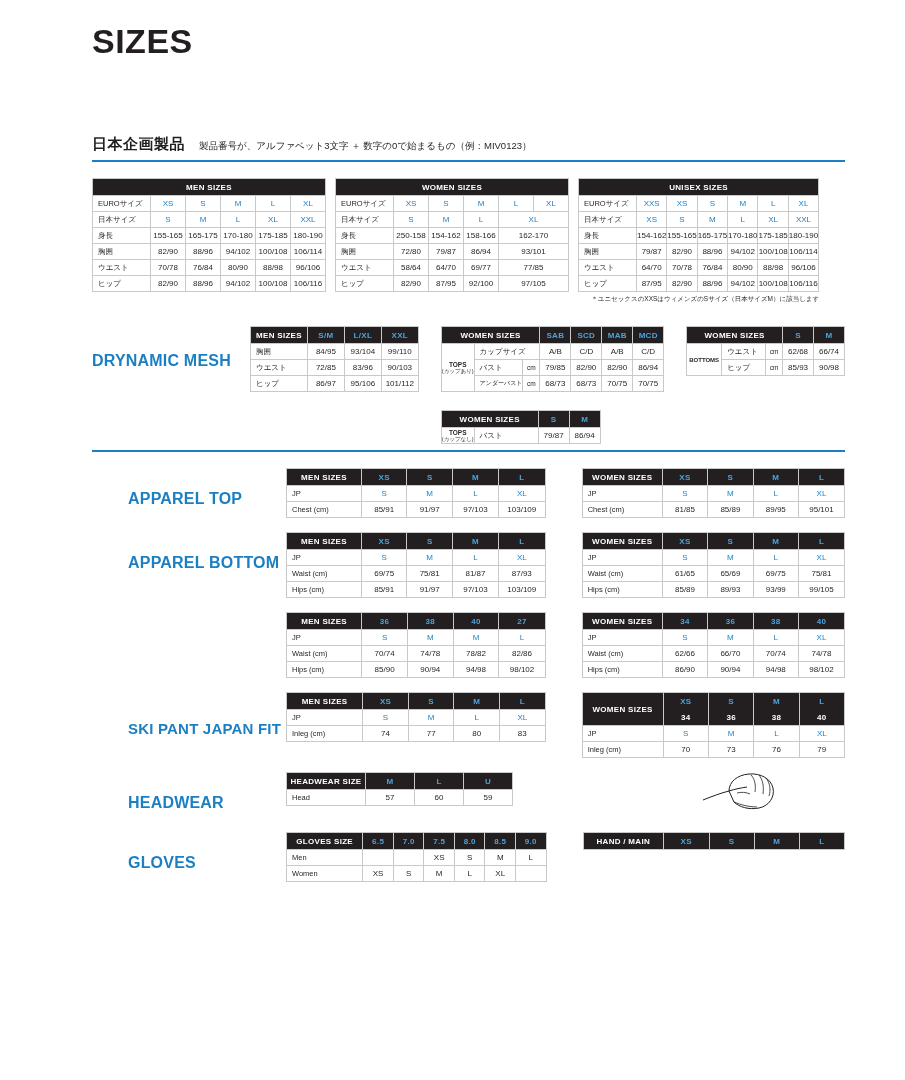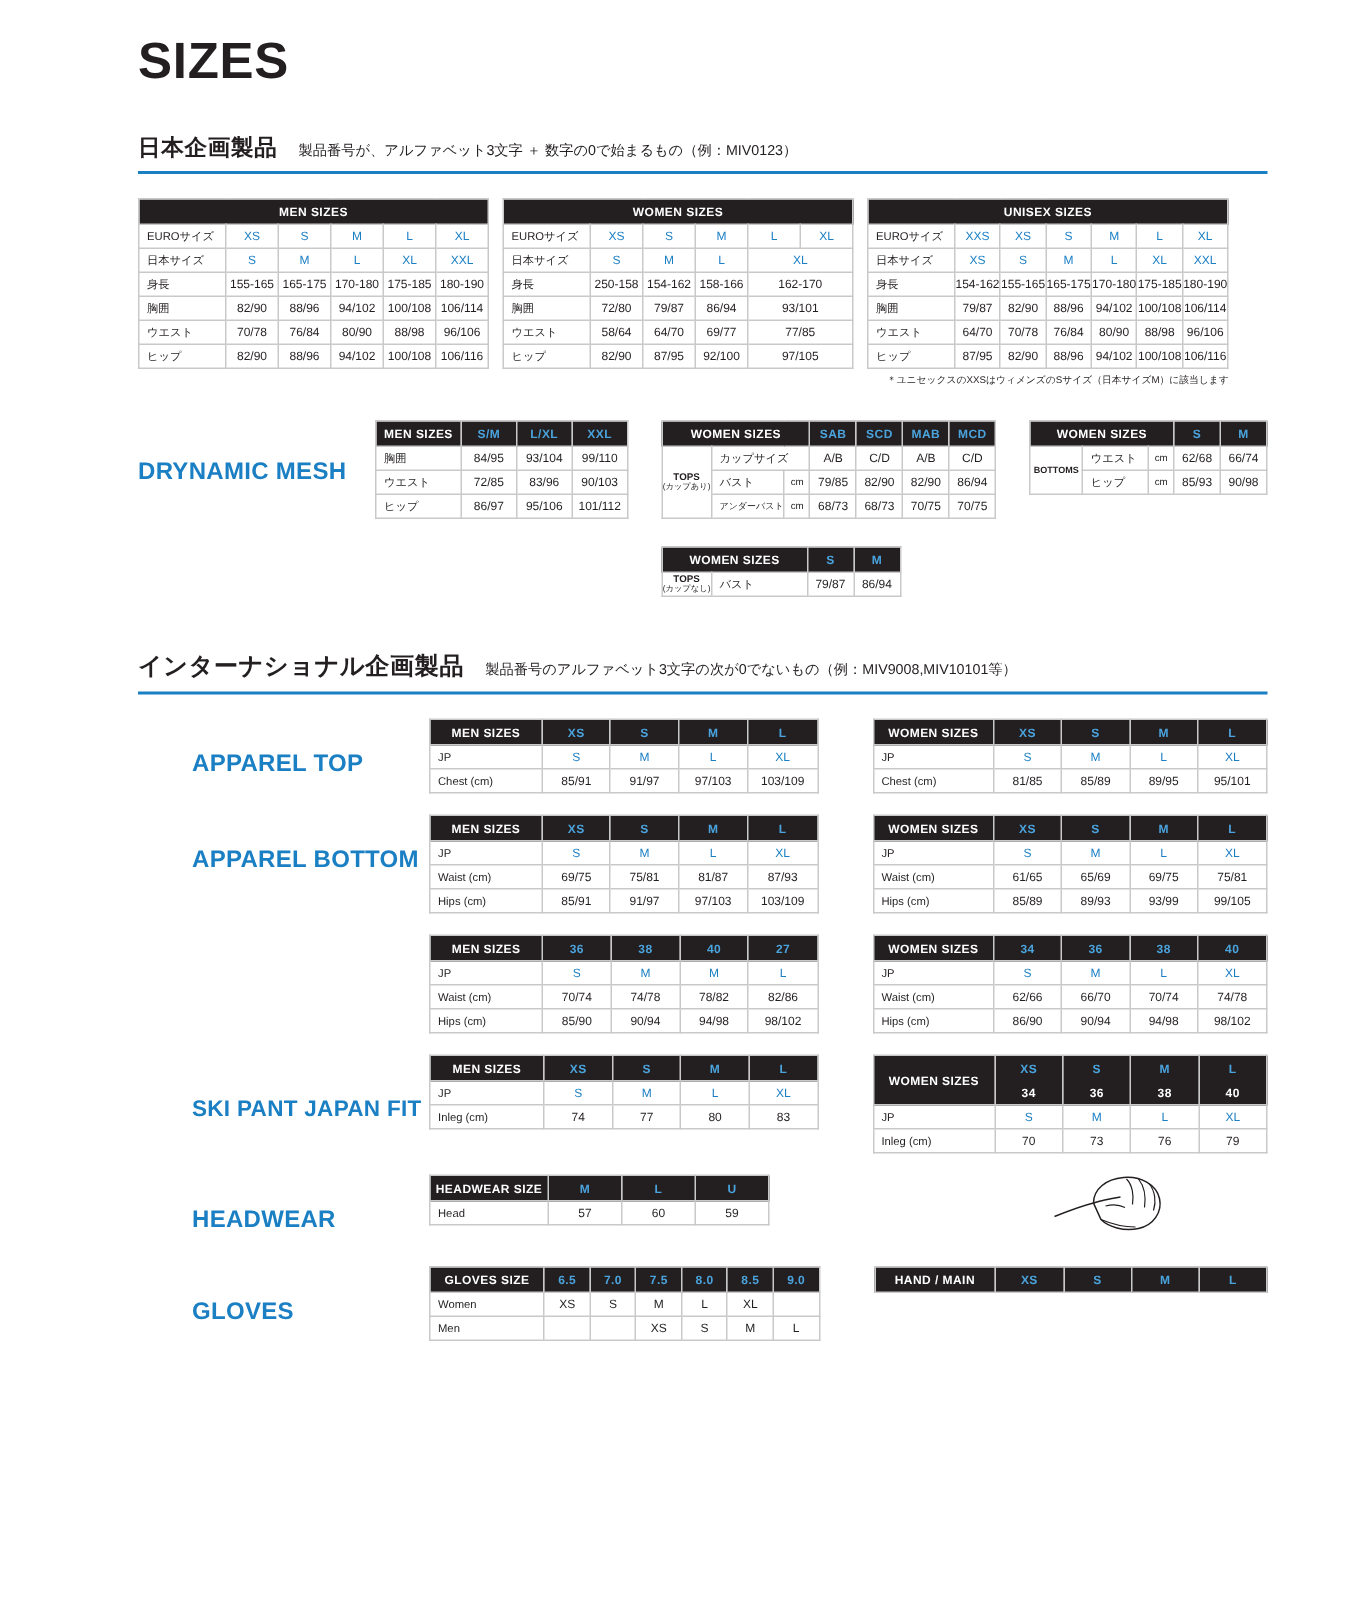--- a/index.html
+++ b/index.html
@@ -28,20 +28,21 @@
     display:flex;
     align-items:baseline;
     gap:14px;
     margin:0 0 6px 0;
   }
   .section-head .jp{
     font-size:15px;
     font-weight:bold;
     color:#231f20;
     letter-spacing:0.5px;
+    margin-top:46px;
   }
   .section-head .note{
     font-size:9.5px;
     color:#231f20;
   }
   .rule{
     height:2px;
     background:#1b7fc4;
     margin:2px 0 16px 0;
   }
@@ -436,24 +437,20 @@
             <td>85/93</td>
             <td>90/98</td>
           </tr>
         </tbody>
           </table>
       </div>
 
     </div>
   </div>
 
-  <div class="section-head int-head">
-    <span class="jp" style="font-size:16px">インターナショナル企画製品</span>
-    <span class="note">製品番号のアルファベット3文字の次が0でないもの（例：MIV9008,MIV10101等）</span>
-  </div>
   <div class="rule"></div>
 
   <div class="block">
     <div class="name">
       <span class="brandlabel">APPAREL TOP</span>
     </div>
     <div class="tables">
       <table>
         <tbody>
             <tr class="hdr">
@@ -763,37 +760,37 @@
             <tr class="hdr">
           <td style="width:78px">GLOVES SIZE</td>
           <td class="blue" style="width:32px">6.5</td>
           <td class="blue" style="width:32px">7.0</td>
           <td class="blue" style="width:32px">7.5</td>
           <td class="blue" style="width:32px">8.0</td>
           <td class="blue" style="width:32px">8.5</td>
           <td class="blue" style="width:32px">9.0</td>
         </tr>
         <tr>
+          <td class="lbl">Men</td>
+          <td></td>
+          <td></td>
+          <td>XS</td>
+          <td>S</td>
+          <td>M</td>
+          <td>L</td>
+        </tr>
+        <tr>
           <td class="lbl">Women</td>
           <td>XS</td>
           <td>S</td>
           <td>M</td>
           <td>L</td>
           <td>XL</td>
           <td></td>
         </tr>
-        <tr>
-          <td class="lbl">Men</td>
-          <td></td>
-          <td></td>
-          <td>XS</td>
-          <td>S</td>
-          <td>M</td>
-          <td>L</td>
-        </tr>
       </tbody>
         </table>
 
       <table>
         <tbody>
             <tr class="hdr">
           <td style="width:82px">HAND / MAIN</td>
           <td class="blue" style="width:48px">XS</td>
           <td class="blue" style="width:48px">S</td>
           <td class="blue" style="width:48px">M</td>

